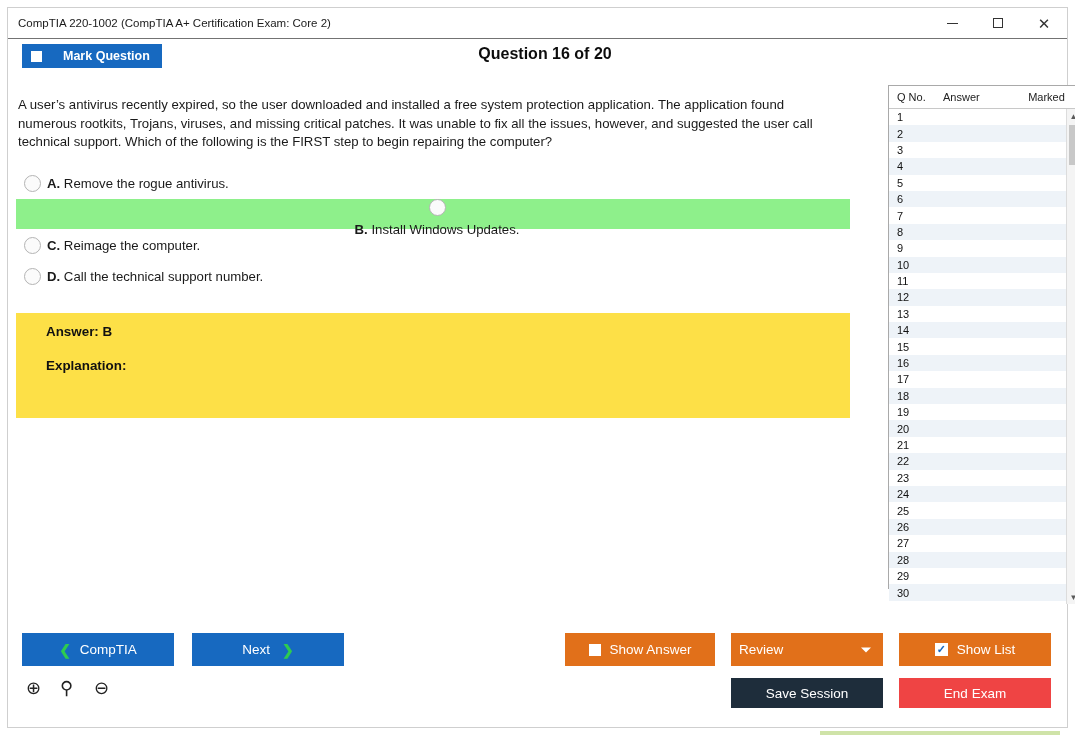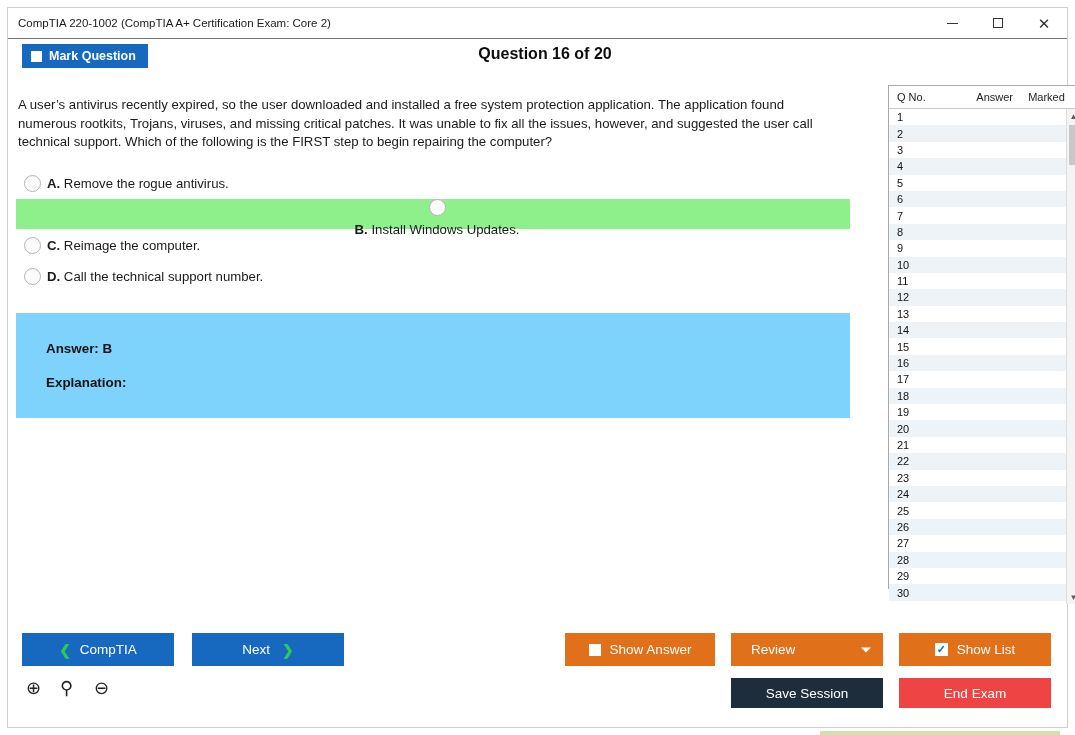--- a/index.html
+++ b/index.html
@@ -79,21 +79,21 @@
     left: 6px;
     top: 0;
     height: 24px;
     background: #1769c0;
     color: #fff;
     font-size: 12.5px;
     font-weight: bold;
     border: none;
     display: flex;
     align-items: center;
-    gap: 7px;
+    gap: 21px;
     padding: 0 12px 0 9px;
     cursor: pointer;
   }
   .mark-box {
     width: 11px;
     height: 11px;
     background: #ffffff;
     display: inline-block;
   }
   .qtitle {
@@ -142,23 +142,23 @@
     background: #fbfbfb;
     flex: 0 0 auto;
   }
   .opt-text {
     font-size: 13.2px;
     color: #1a1a1a;
   }
   .opt-text b { font-weight: bold; }
   .answerbox {
     margin-top: 22px;
-    background: #7dd3fc;
+    background: #fde047;
     height: 105px;
-    padding: 28px 0 0 30px;
+    padding: 11px 0 0 30px;
     box-sizing: border-box;
   }
   .answerbox div {
     font-size: 13.4px;
     font-weight: bold;
     color: #111;
   }
   .answerbox div + div { margin-top: 19px; }
   
   .listpanel {
@@ -175,21 +175,21 @@
     display: flex;
     height: 22px;
     align-items: center;
     font-size: 11px;
     color: #222;
     border-bottom: 1px solid #c8c8c8;
     background: #fff;
   }
   .listhead span { display: block; }
   .lh-no { width: 46px; padding-left: 8px; }
-  .lh-ans { width: 70px; text-align: right; }
+  .lh-ans { width: 70px; text-align: left; }
   .lh-mark { flex: 1; text-align: center; }
   .listbody {
     position: relative;
     height: 495px;
     overflow: hidden;
   }
   .qrow {
     display: flex;
     height: 16.4px;
     align-items: center;
@@ -267,21 +267,21 @@
   }
   .showans-box {
     width: 12px; height: 12px; background: #ffffff;
   }
   .btn-review {
     position: absolute;
     left: 731px; top: 633px;
     width: 152px; height: 33px;
     background: #e1701a;
     justify-content: flex-start;
-    padding-left: 20px;
+    padding-left: 8px;
     position: absolute;
   }
   .review-caret {
     position: absolute;
     right: 12px;
     top: 50%;
     transform: translateY(-50%);
     width: 0; height: 0;
     border-left: 5px solid transparent;
     border-right: 5px solid transparent;

